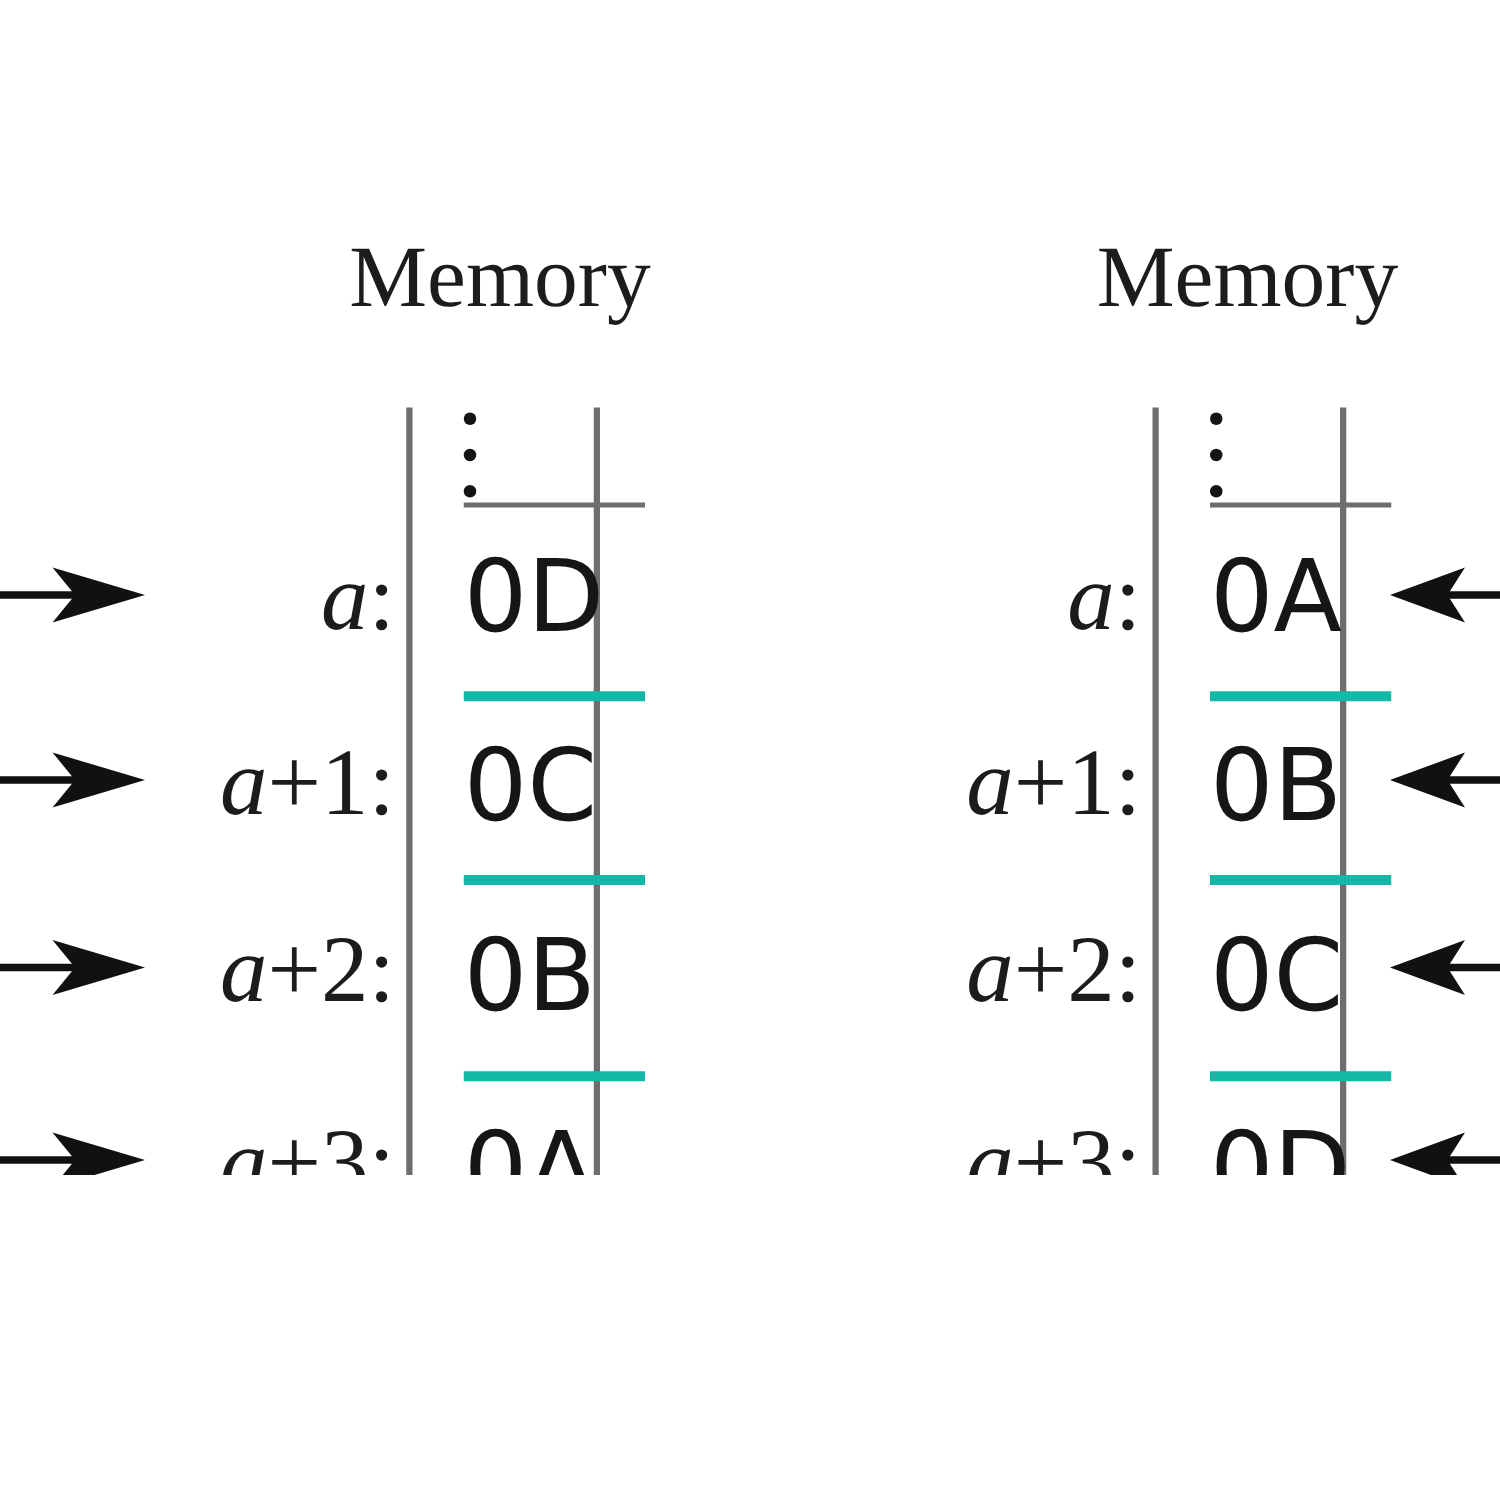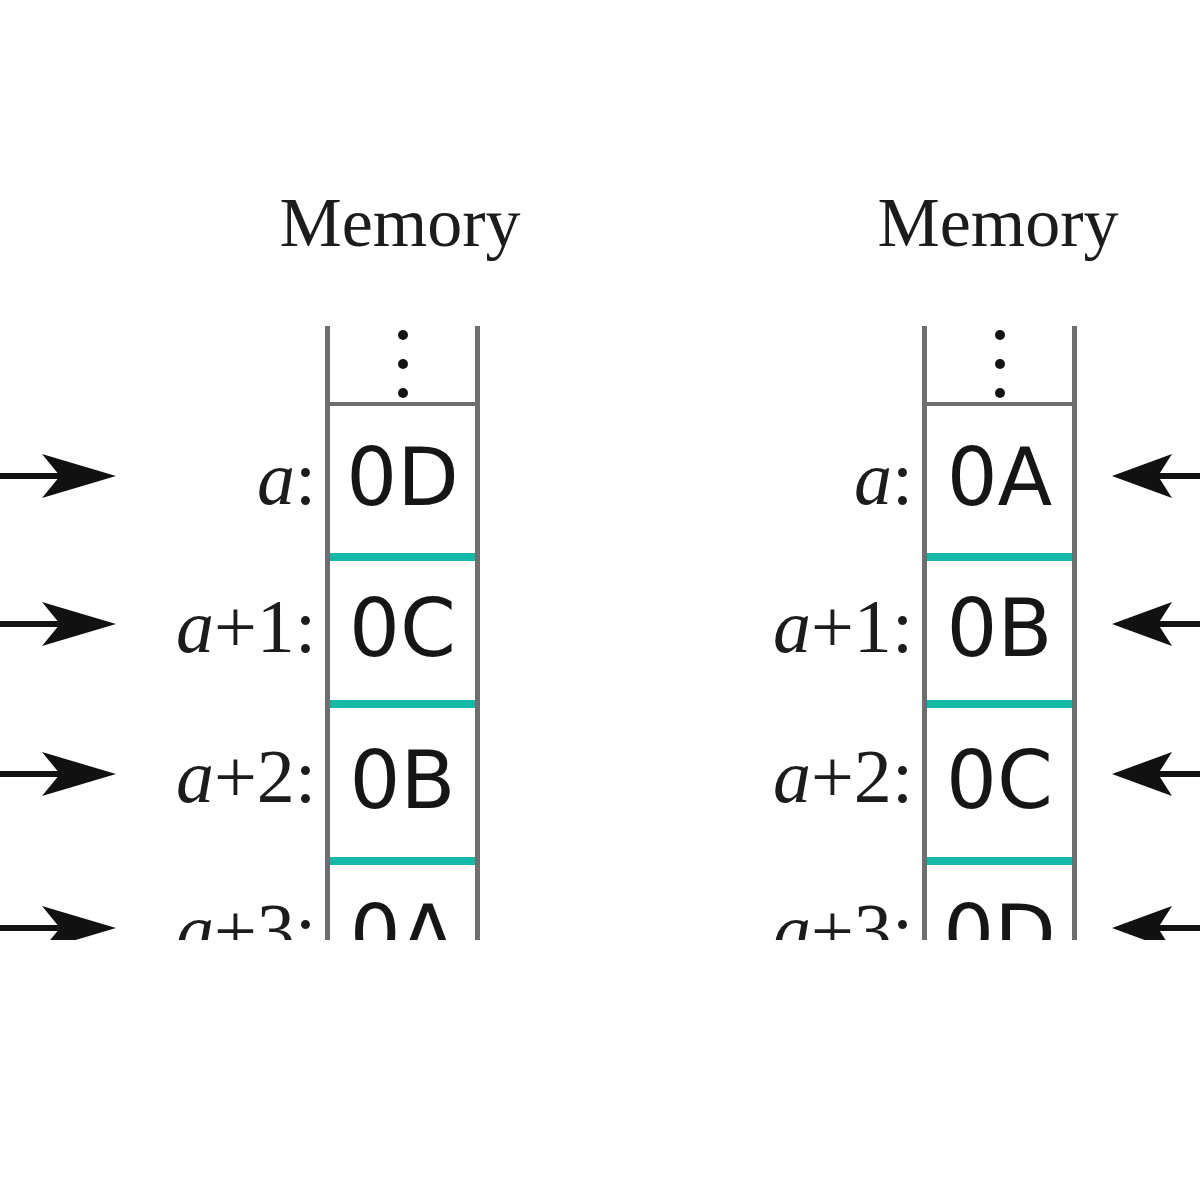--- a/index.html
+++ b/index.html
@@ -38,21 +38,21 @@
     border-left: 5px solid #6e6e6e;
     border-right: 5px solid #6e6e6e;
     background: #ffffff;
   }
   .memrow {
     position: relative;
     box-sizing: border-box;
     width: 100%;
     display: flex;
     align-items: center;
-    justify-content: center;
+    margin-left: 41px;
   }
   .memrow.cell {
     border-top: 8px solid #14b8a6;
   }
   .memrow.cell.first {
     border-top: 4px solid #6e6e6e;
   }
   .memrow.tail {
     border-top: 4px solid #6e6e6e;
   }

